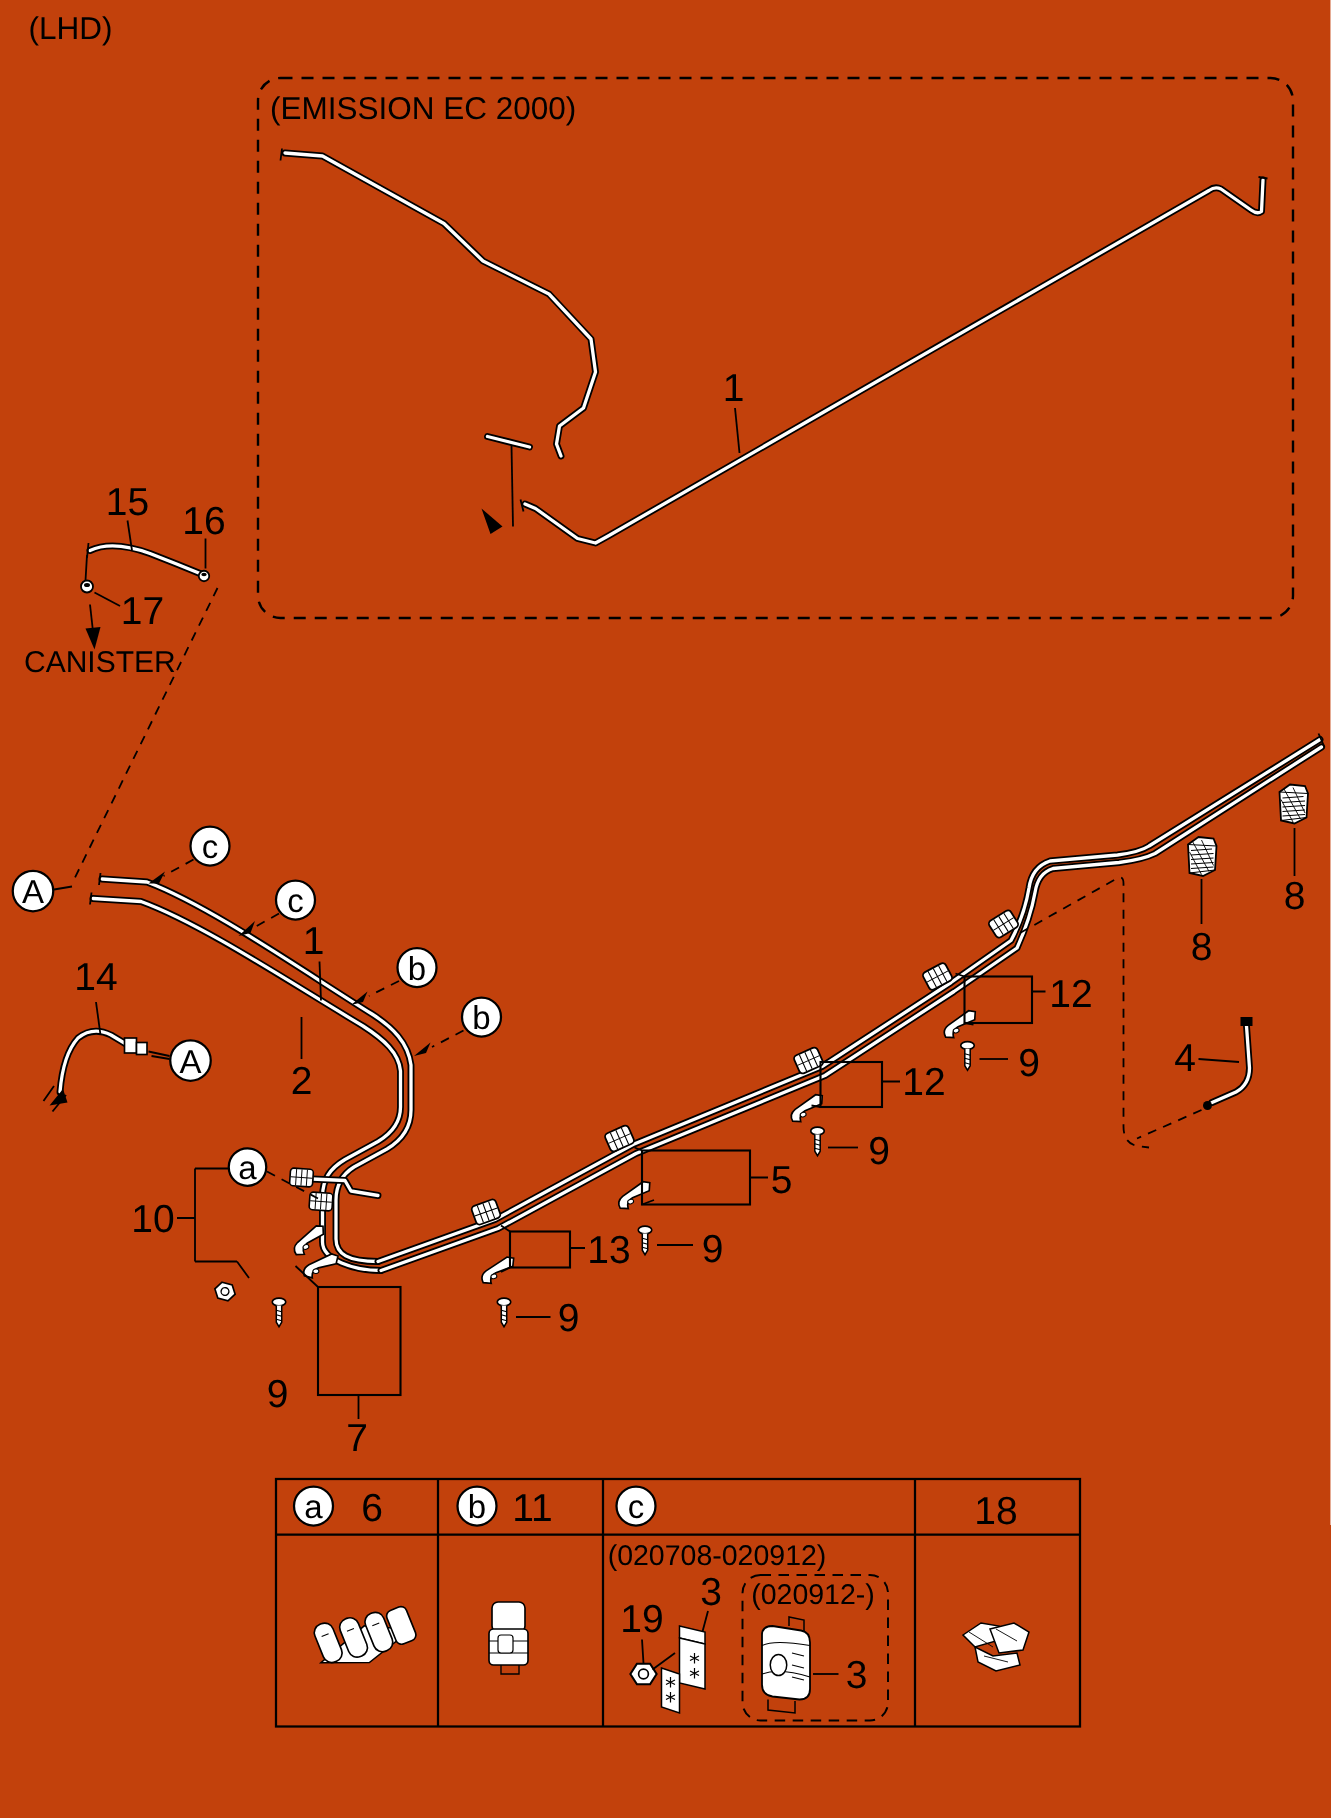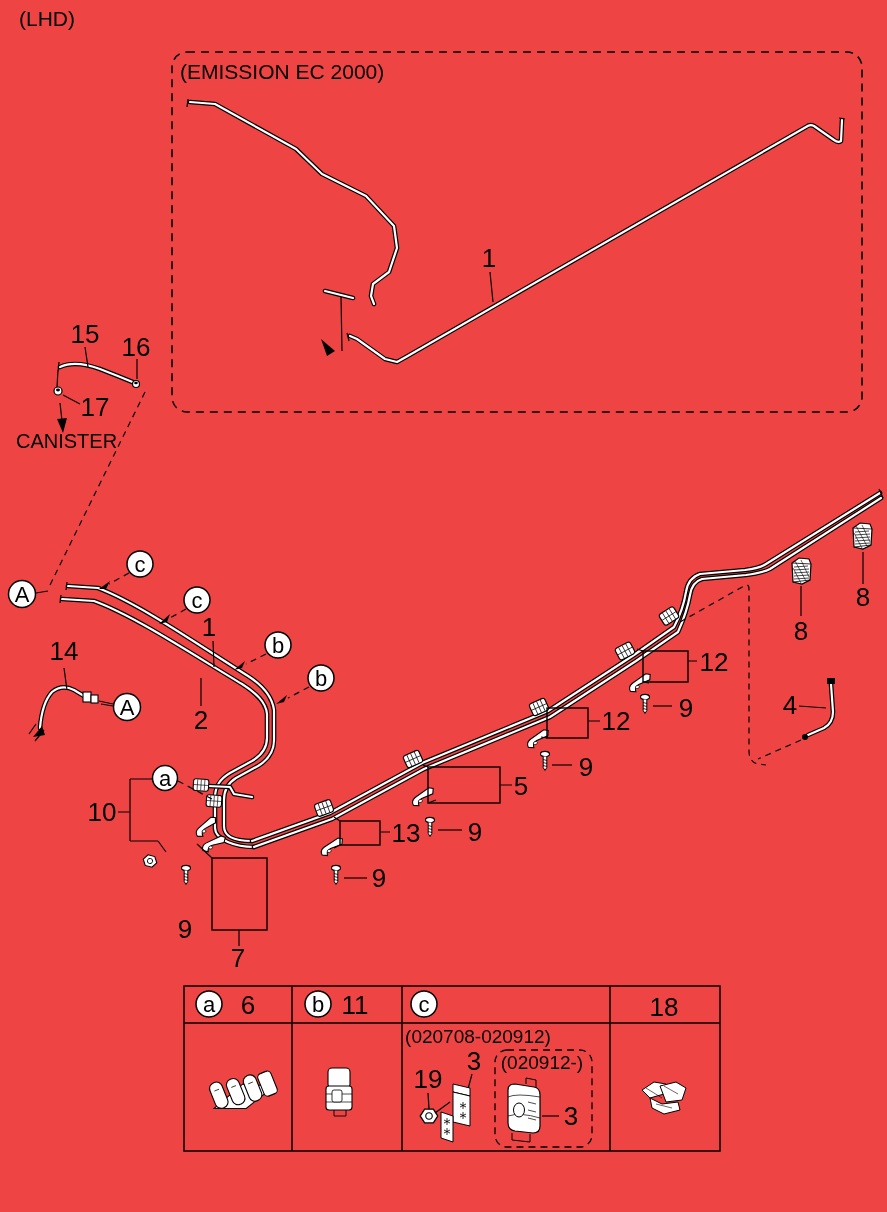--- a/index.html
+++ b/index.html
@@ -1,16 +1,16 @@
 <!DOCTYPE html>
 <html><head>
 <meta charset="utf-8">
 <style>
   html,body{margin:0;padding:0;background:#fff;}
-  .stage{position:relative;width:887px;height:1212px;background:#ef4444;overflow:hidden;
+  .stage{position:relative;width:887px;height:1212px;background:#c2410c;overflow:hidden;
          font-family:"Liberation Sans", sans-serif;}
   svg{position:absolute;left:0;top:0;}
   text{fill:#000;font-family:"Liberation Sans", sans-serif;}
   .t-big{font-size:26px;}
   .t-ref{font-size:22px;}
   .t-cap{font-size:21px;}
   .t-can{font-size:20px;}
   .t-rng{font-size:19px;}
   .lead{stroke:#000;stroke-width:1.2;fill:none;}
   .dash{stroke:#000;stroke-width:1.2;fill:none;stroke-dasharray:6 5;}

